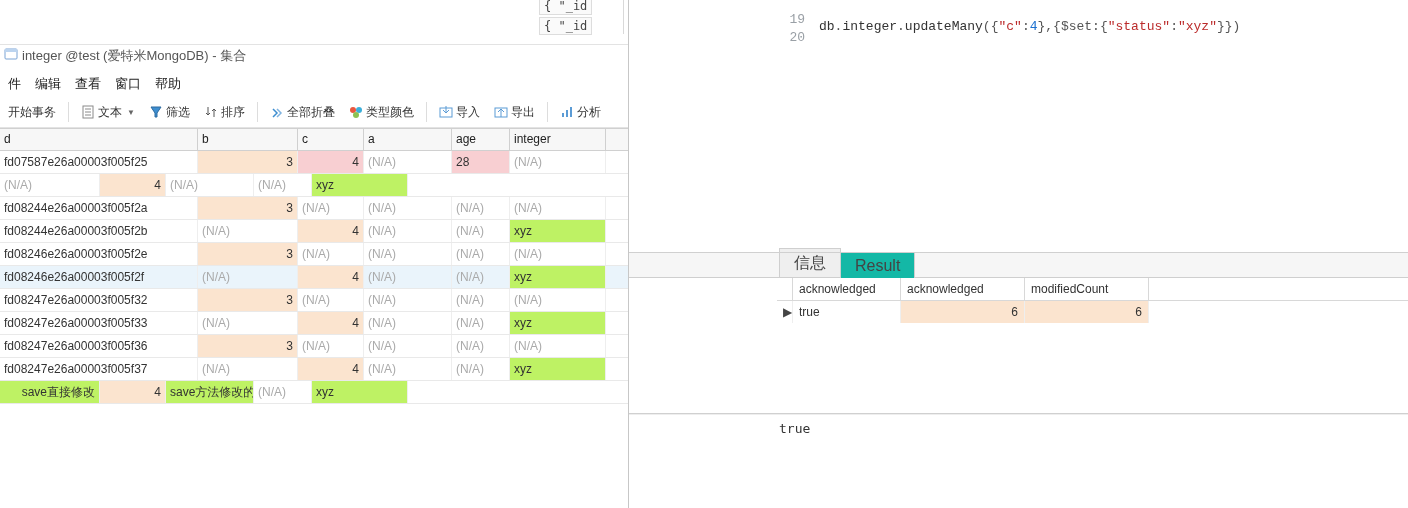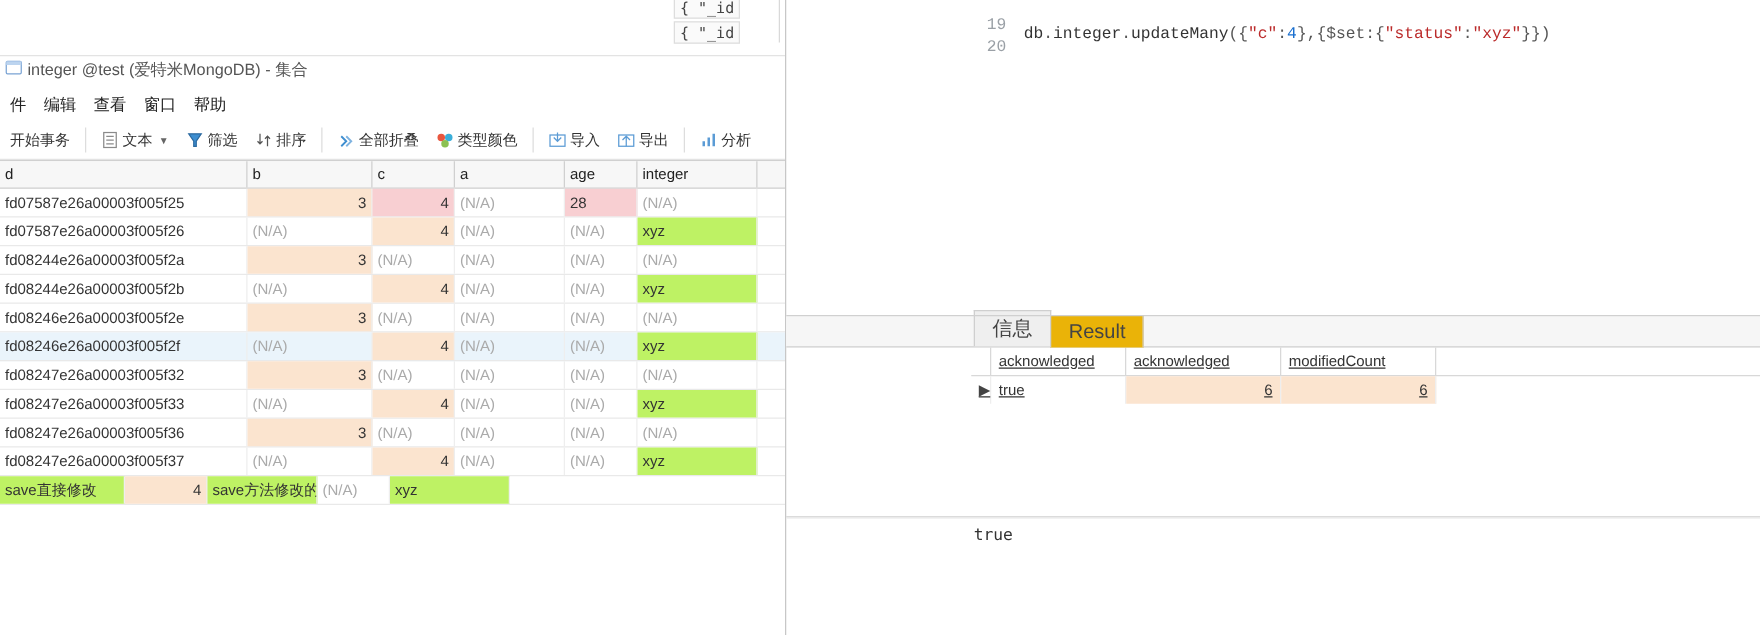--- a/index.html
+++ b/index.html
@@ -102,21 +102,21 @@
     overflow:hidden;white-space:nowrap;
   }
   .col-id    { width:198px; }
   .col-b     { width:100px; text-align:right;}
   .col-c     { width:66px;  text-align:right;}
   .col-a     { width:88px; }
   .col-age   { width:58px; }
   .col-status{ width:96px; }
 
   .na { color:#aaa; font-style:normal; text-align:left !important;}
-  .cell.left { text-align:left; }
+  .cell.left { text-align:right; }
 
   
   .bg-orange { background:#fbe4cf; }
   .bg-pink   { background:#f8cfd2; }
   .bg-lpink  { background:#bef264; }
   .bg-lblue  { background:#eaf4fb; }
 
   
   .right-pane {
     flex:1;
@@ -181,31 +181,30 @@
   .tab {
     padding:4px 14px 3px 14px;
     border:1px solid #cfcfcf;
     border-bottom:none;
     background:#efefef;
     margin-right:-1px;
     color:#444;
     cursor:default;
   }
   .tab.active {
-    background:#eab308;
+    background:#14b8a6;
     position:relative;
     top:1px;
   }
   
   .result-grid {
     padding-left:148px;
     height:136px;
     border-bottom:1px solid #d0d0d0;
     box-sizing:border-box;
-    text-decoration:underline;
   }
   .rg-hdr {
     display:flex;height:22px;line-height:22px;
     border-bottom:1px solid #d8d8d8;
     font-size:12px;color:#333;
   }
   .rg-hdr .rcell {
     border-right:1px solid #d8d8d8;
     padding:0 6px;box-sizing:border-box;
   }
@@ -354,21 +353,20 @@
       <div id="grid-body">
           <div class="data-row">
             <div class="cell col-id">fd07587e26a00003f005f25</div>
             <div class="cell col-b bg-orange">3</div>
             <div class="cell col-c bg-pink">4</div>
             <div class="cell col-a na">(N/A)</div>
             <div class="cell col-age bg-pink">28</div>
             <div class="cell col-status na">(N/A)</div>
           </div>
           <div class="data-row">
-            <div class="cell col-id">fd07587e26a00003f005f26</div>
             <div class="cell col-b na">(N/A)</div>
             <div class="cell col-c bg-orange">4</div>
             <div class="cell col-a na">(N/A)</div>
             <div class="cell col-age na">(N/A)</div>
             <div class="cell col-status bg-lpink">xyz</div>
           </div>
           <div class="data-row">
             <div class="cell col-id">fd08244e26a00003f005f2a</div>
             <div class="cell col-b bg-orange">3</div>
             <div class="cell col-c na">(N/A)</div>

